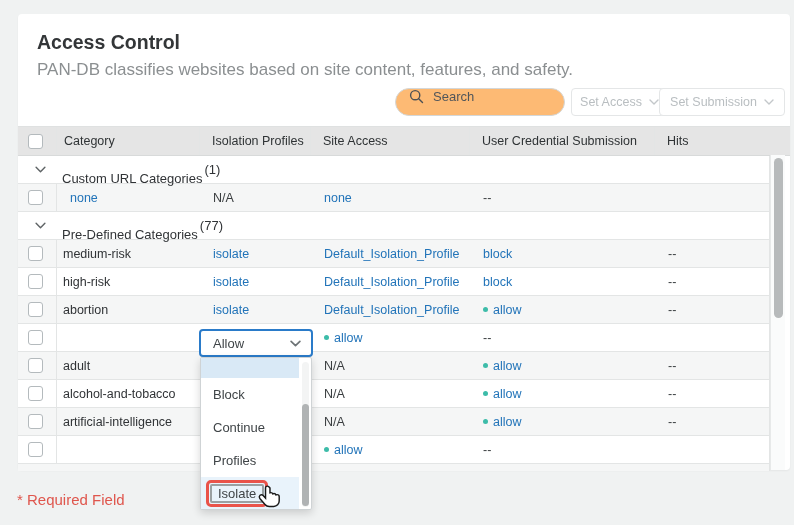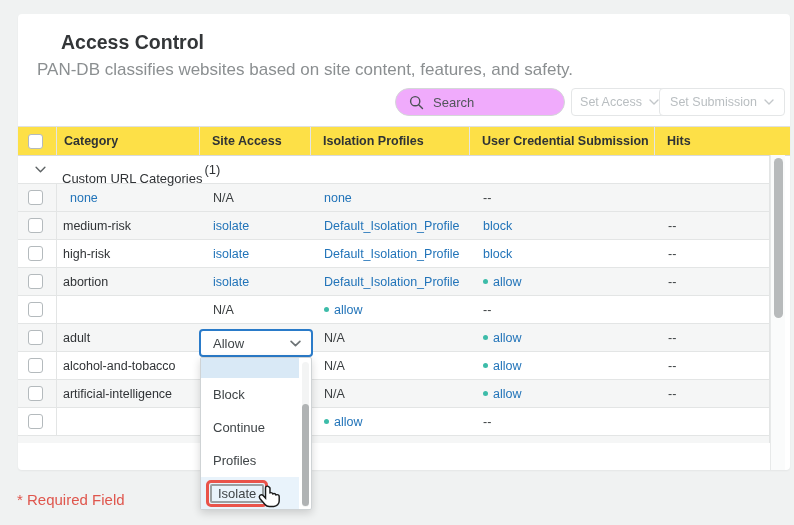--- a/index.html
+++ b/index.html
@@ -11,31 +11,31 @@
     overflow:hidden;
     color:#34383a;
   }
   .card {
     position:absolute; left:18px; top:14px; width:772px; height:456px;
     background:#ffffff; border-radius:4px;
     box-shadow:0 1px 2px rgba(0,0,0,.05);
   }
   .page-title {
     position:absolute; left:19px; top:17px;
-    font-size:19.5px; font-weight:bold; color:#333638;margin-left:24px;
+    font-size:19.5px; font-weight:bold; color:#333638;
   }
   .page-subtitle {
     position:absolute; left:19px; top:46px;
     font-size:17px; color:#8b8f91;
   }
   
   .search-box {
     position:absolute; left:377px; top:74px; width:170px; height:28px;
-    border:1px solid #d4d7d8; border-radius:14px; background:#f0abfc;
-    display:flex; align-items:center; padding-left:13px;
+    border:1px solid #d4d7d8; border-radius:14px; background:#fdba74;
+    display:flex; align-items:flex-start; padding-left:13px;
   }
   .search-box svg { flex:0 0 auto; }
   .search-box input {
     border:none; outline:none; background:transparent;
     font-family:"Liberation Sans", sans-serif;
     font-size:13px; color:#3f4446; margin-left:9px; width:110px;
   }
   .search-box input::placeholder { color:#51565a; opacity:1; }
   .tb-btn {
     position:absolute; top:74px; height:28px;
@@ -44,23 +44,22 @@
     font-size:12.5px; color:#b9bec1; cursor:default;
   }
   .tb-btn .chev { color:#c3c7ca; display:flex; }
   #setAccessBtn { left:553px; width:97px; }
   #setSubmissionBtn { left:641px; width:126px; }
 
   
   .table { position:absolute; left:0; top:112px; width:772px; border-top:1px solid #dfe1e1; }
   .thead {
     display:grid; grid-template-columns:39px 143px 111px 159px 185px 1fr;
-    height:29px; background:#fde047; border-bottom:1px solid #d8dada;
+    height:29px; background:#e5e5e5; border-bottom:1px solid #d8dada;
     align-items:center;
-    font-weight:bold;
   }
   .thead .th {
     font-size:12.5px; color:#2f3335; height:100%;
     display:flex; align-items:center; border-right:1px solid #e3e5e5;
     padding-left:12px; overflow:hidden; white-space:nowrap;
   }
   .thead .th:first-child { padding-left:10px; }
   .thead .th:nth-child(2) { padding-left:7px; }
   .thead .th:last-child { border-right:none; }
   .checkbox {
@@ -162,22 +161,22 @@
         </svg>
       </span>
   </div>
 
   <div class="table">
     <div class="thead">
       <div class="th">
           <span class="checkbox"></span>
         </div>
       <div class="th">Category</div>
+      <div class="th">Isolation Profiles</div>
       <div class="th">Site Access</div>
-      <div class="th">Isolation Profiles</div>
       <div class="th">User Credential Submission</div>
       <div class="th">Hits</div>
     </div>
     <div class="tbody" id="tableBody">
         <div class="grow">
           <span class="gchev">
             <svg width="11" height="7" viewBox="0 0 10 6">
               <polyline points="1,1 5,5 9,1" fill="none" stroke="currentColor" stroke-width="1.3" stroke-linecap="round" stroke-linejoin="round"></polyline>
             </svg>
           </span>
@@ -191,20 +190,29 @@
           <div class="cell">
             <span class="link">none</span>
           </div>
           <div class="cell">
             <span>N/A</span>
           </div>
           <div class="cell">
             <span class="link">none</span>
           </div>
           <div class="cell">--</div>
+        </div>
+        <div class="grow">
+          <span class="gchev">
+            <svg width="11" height="7" viewBox="0 0 10 6">
+              <polyline points="1,1 5,5 9,1" fill="none" stroke="currentColor" stroke-width="1.3" stroke-linecap="round" stroke-linejoin="round"></polyline>
+            </svg>
+          </span>
+          <span class="glabel">Pre-Defined Categories</span>
+          <span class="gcount">(77)</span>
         </div>
         <div class="drow zebra">
           <div class="cell cb">
             <span class="checkbox"></span>
           </div>
           <div class="cell cat">medium-risk</div>
           <div class="cell">
             <span class="link">isolate</span>
           </div>
           <div class="cell">

